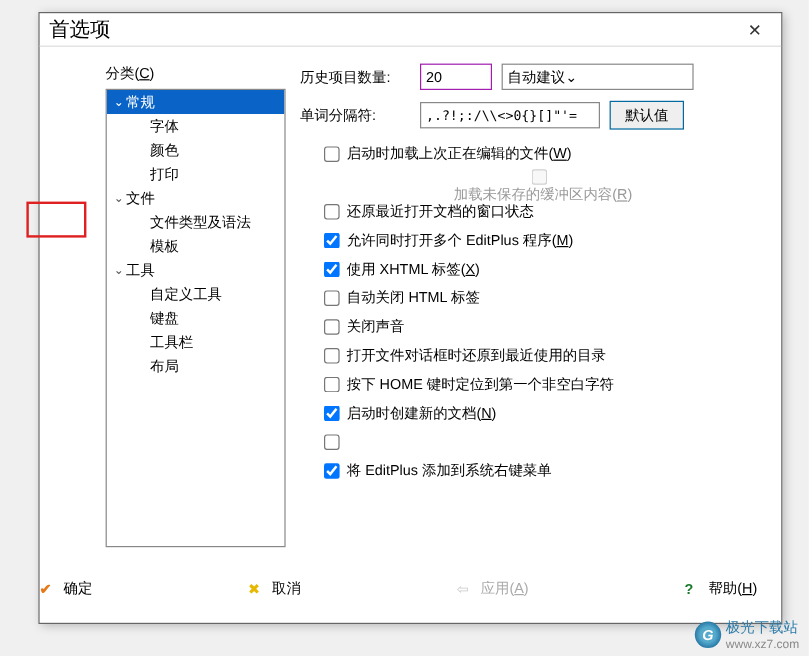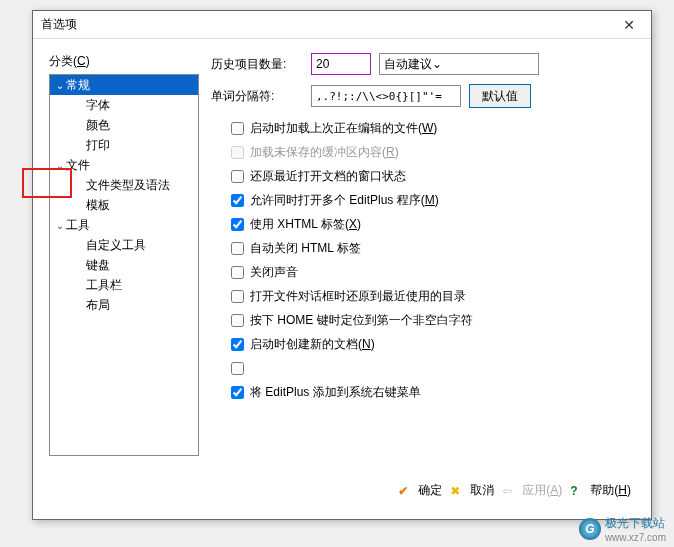--- a/index.html
+++ b/index.html
@@ -1,42 +1,42 @@
 <!DOCTYPE html>
 <html><head>
 <meta charset="utf-8">
 <style>
 * { box-sizing: border-box; margin: 0; padding: 0; font-family: "Microsoft YaHei", "Segoe UI", sans-serif; font-size: 12px; }
 body { background: #f0f0f0; width: 674px; height: 547px; position: relative; }
 .dialog { position: absolute; left: 32px; top: 10px; width: 620px; height: 510px; background: #fff; border: 1px solid #666; box-shadow: 2px 2px 8px rgba(0,0,0,0.25); }
 .titlebar { height: 28px; display: flex; align-items: center; justify-content: space-between; padding: 0 8px; border-bottom: 1px solid #ddd; }
-.titlebar .t { font-size: 12px; }
+.titlebar .t { font-size: 17px; }
 .close-x { width: 28px; text-align: center; font-size: 14px; color: #333; cursor: pointer; }
 .body { display: flex; padding: 14px 16px 8px 16px; height: 430px; }
 .cat-label { font-size: 12px; margin-bottom: 4px; }
 .underline { text-decoration: underline; }
-.tree-wrap { width: 140px; }
+.tree-wrap { width: 140px; margin-left: 39px; }
 .tree { border: 1px solid #888; width: 150px; height: 382px; background: #fff; overflow: hidden; }
 .tree-node { display: flex; align-items: center; height: 20px; padding-left: 4px; cursor: pointer; }
 .tree-node.sel { background: #0a63c7; color: #fff; }
 .tree-node .chev { width: 12px; display: inline-block; text-align: center; font-size: 10px; color: #555; }
 .tree-node.sel .chev { color: #fff; }
 .tree-child { padding-left: 36px; height: 20px; display: flex; align-items: center; cursor: pointer; }
 .right { flex: 1; padding-left: 22px; }
 .row { display: flex; align-items: center; margin-bottom: 10px; height: 22px; }
 .row .lbl { width: 100px; }
 .num-in { width: 60px; height: 22px; border: 1px solid #a21caf; padding: 0 4px; background: #fff; }
 .combo { width: 160px; height: 22px; border: 1px solid #888; background: #fff; margin-left: 8px; display: flex; align-items: center; padding: 0 4px; }
 .txt-in { width: 150px; height: 22px; border: 1px solid #888; padding: 0 4px; background: #fff; font-family: monospace; font-size: 11px; }
 .btn-sm { height: 24px; border: 1px solid #0369a1; background: #efefef; padding: 0 12px; margin-left: 8px; cursor: pointer; }
 .checks { margin-top: 6px; }
 .ck-row { display: flex; align-items: center; height: 22px; margin-bottom: 2px; padding-left: 20px; }
 .ck-row input[type=checkbox] { margin-right: 6px; width: 13px; height: 13px; }
-.ck-row.disabled { color: #999; }
-.footer { height: 42px; border-top: 1px solid transparent; display: flex; align-items: center; justify-content: flex-end; padding-right: 20px; gap: 8px; }
+.ck-row.disabled { color: #999; flex-direction: column; }
+.footer { height: 42px; border-top: 1px solid transparent; display: flex; align-items: center; justify-content: space-between; padding-right: 20px; gap: 8px; }
 .fbtn { display: flex; align-items: center; gap: 6px; cursor: pointer; }
 .fbtn.disabled { color: #aaa; }
 .ic { width: 14px; height: 14px; display: inline-block; }
 .ic-ok::before { content: "✔"; color: #e67817; font-weight: bold; }
 .ic-x::before { content: "✖"; color: #e6b800; }
 .ic-apply::before { content: "⇦"; color: #ccc; }
 .ic-help::before { content: "?"; color: #1a7a2a; font-weight: bold; }
 .highlight-box { position: absolute; left: 22px; top: 168px; width: 50px; height: 30px; border: 2px solid #e02020; background: transparent; pointer-events: none; }
 .watermark { position: absolute; right: 8px; bottom: 4px; display: flex; align-items: center; gap: 4px; color: #2a7aa8; font-size: 13px; }
 .watermark .logo { width: 22px; height: 22px; border-radius: 50%; background: radial-gradient(circle, #5ac 40%, #2a7aa8 70%); display: flex; align-items: center; justify-content: center; color: #fff; font-style: italic; font-weight: bold; }

